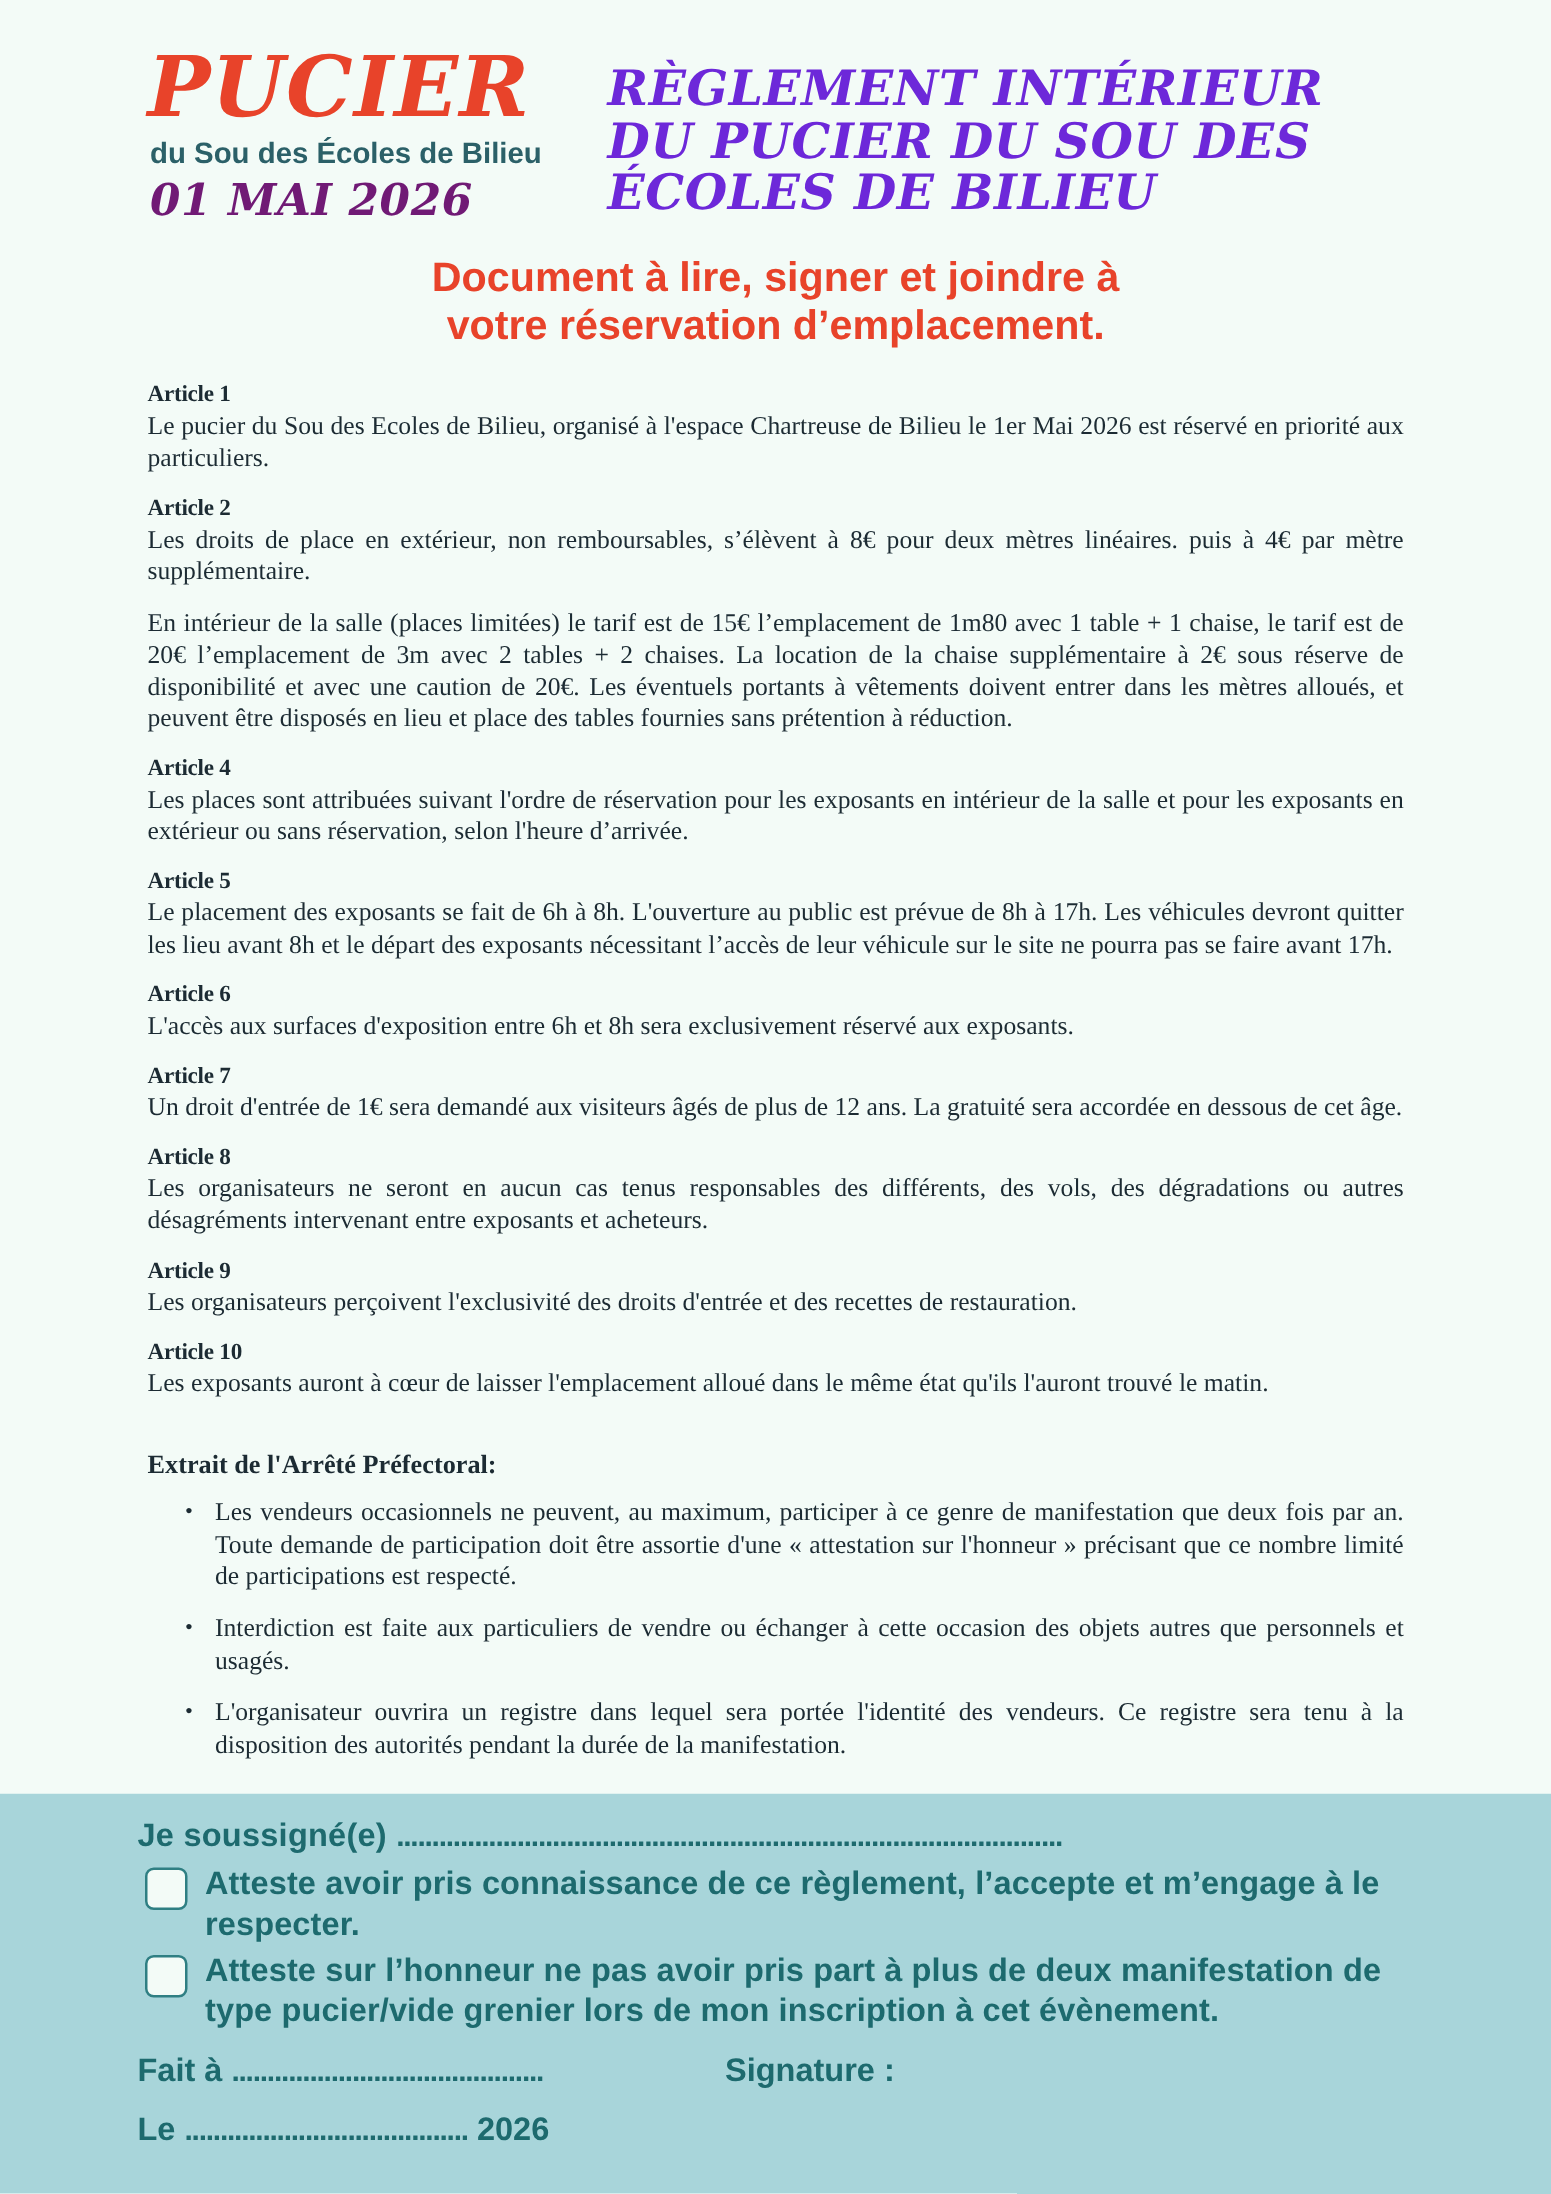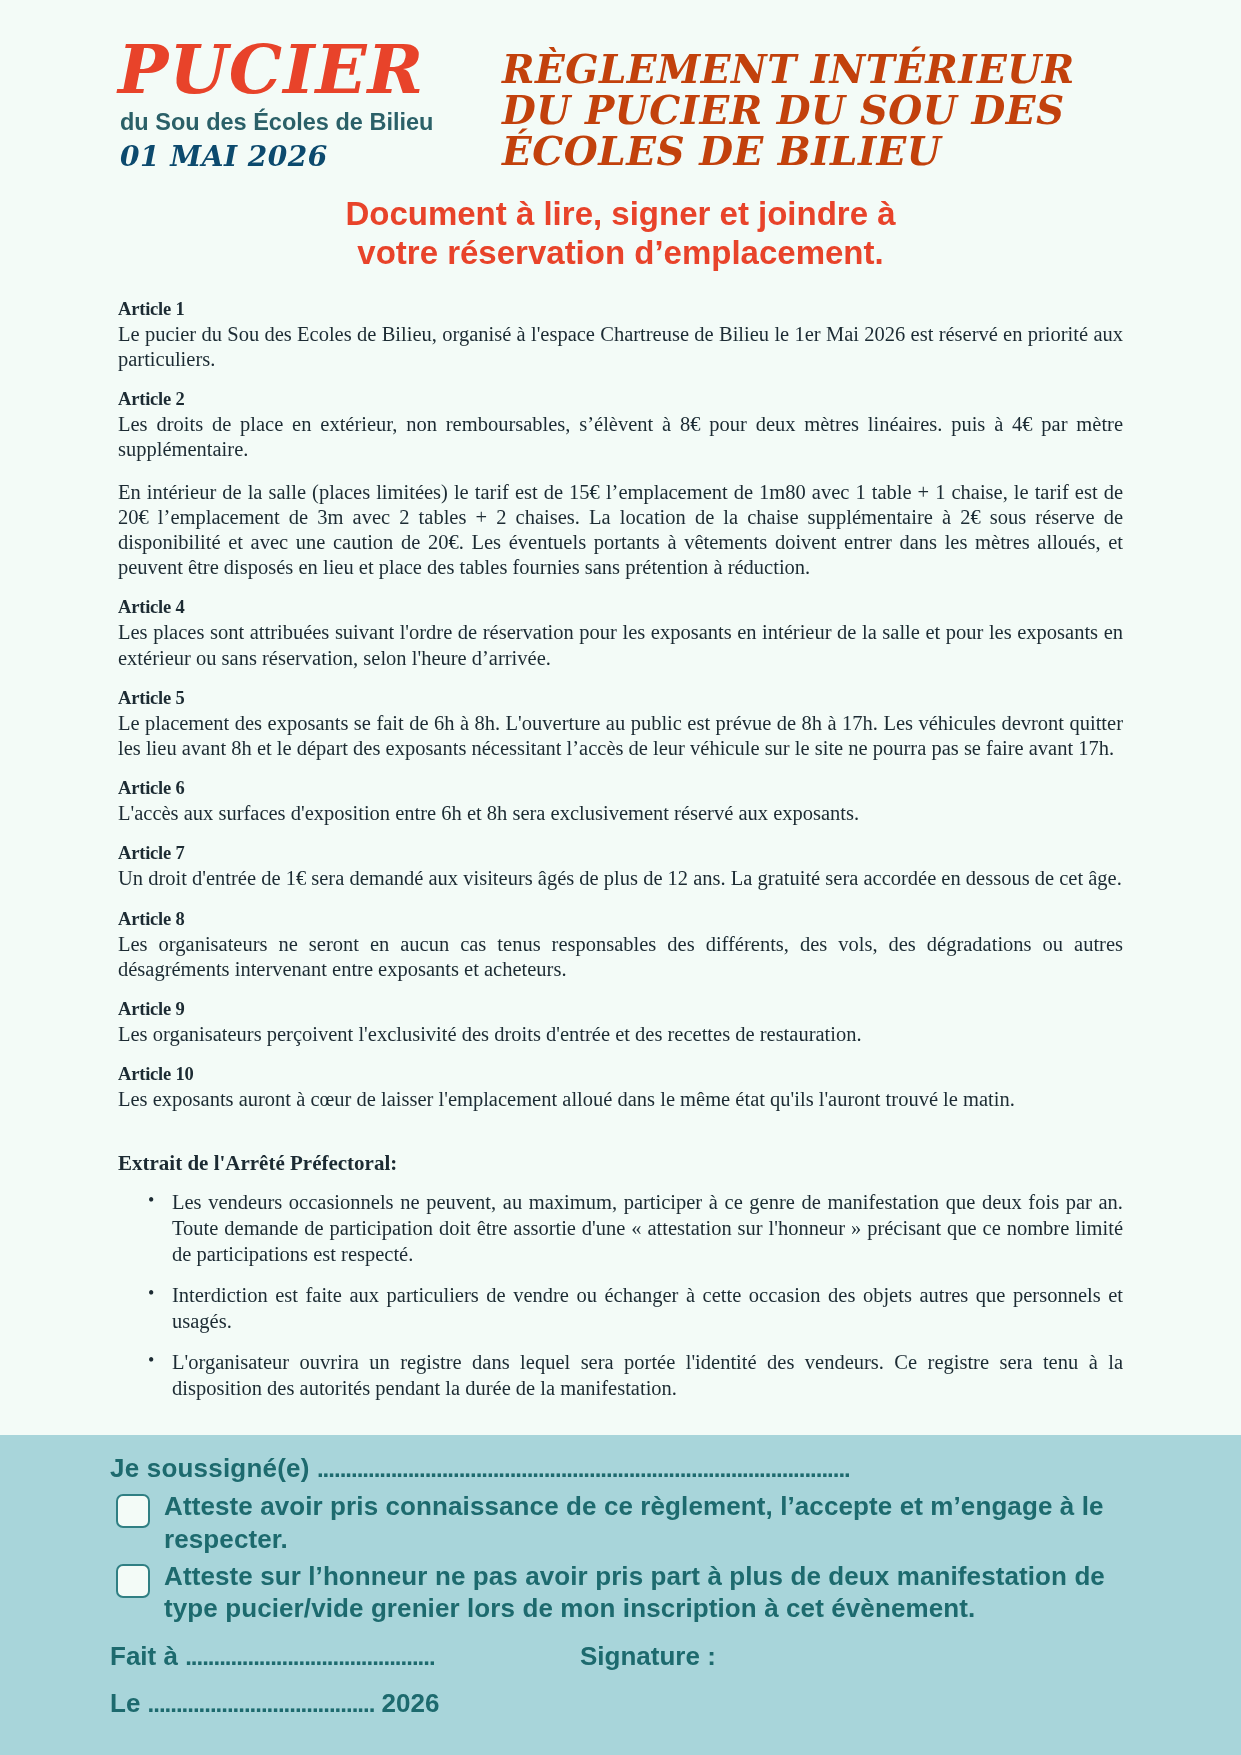--- a/index.html
+++ b/index.html
@@ -13,21 +13,21 @@
     height: 1755px;
     background: #f3fbf7;
     overflow: hidden;
     font-family: "Liberation Serif", serif;
     box-sizing: border-box;
   }
 
   
   .header {
     display: flex;
-    align-items: flex-end;
+    align-items: center;
     padding: 34px 40px 0 118px;
     box-sizing: border-box;
   }
   .brand-block {
     flex: 0 0 auto;
     width: 340px;
     padding-top: 4px;
   }
   .brand-title {
     font-family: "DejaVu Serif", serif;
@@ -46,37 +46,37 @@
     font-size: 23.5px;
     line-height: 1.25;
     color: #2b6068;
     margin: 6px 0 0 2px;
     white-space: nowrap;
   }
   .brand-date {
     font-family: "DejaVu Serif", serif;
     font-style: italic;
     font-weight: bold;
-    font-size: 28px;
+    font-size: 35px;
     line-height: 1.1;
     letter-spacing: 0.5px;
-    color: #0c4a6e;
+    color: #701a75;
     margin: 5px 0 0 2px;
     white-space: nowrap;
   }
   .rule-title {
     flex: 1 1 auto;
     font-family: "DejaVu Serif", serif;
     font-style: italic;
     font-weight: bold;
     font-size: 39px;
     line-height: 1.06;
     letter-spacing: 0.5px;
-    color: #c2410c;
-    margin: 12px 0 0 44px;
+    color: #6d28d9;
+    margin: 12px 0 0 28px;
   }
   .rule-title span { display: block; }
 
   
   .doc-subtitle {
     text-align: center;
     font-family: "Liberation Sans", sans-serif;
     font-weight: bold;
     font-size: 33px;
     line-height: 1.18;

